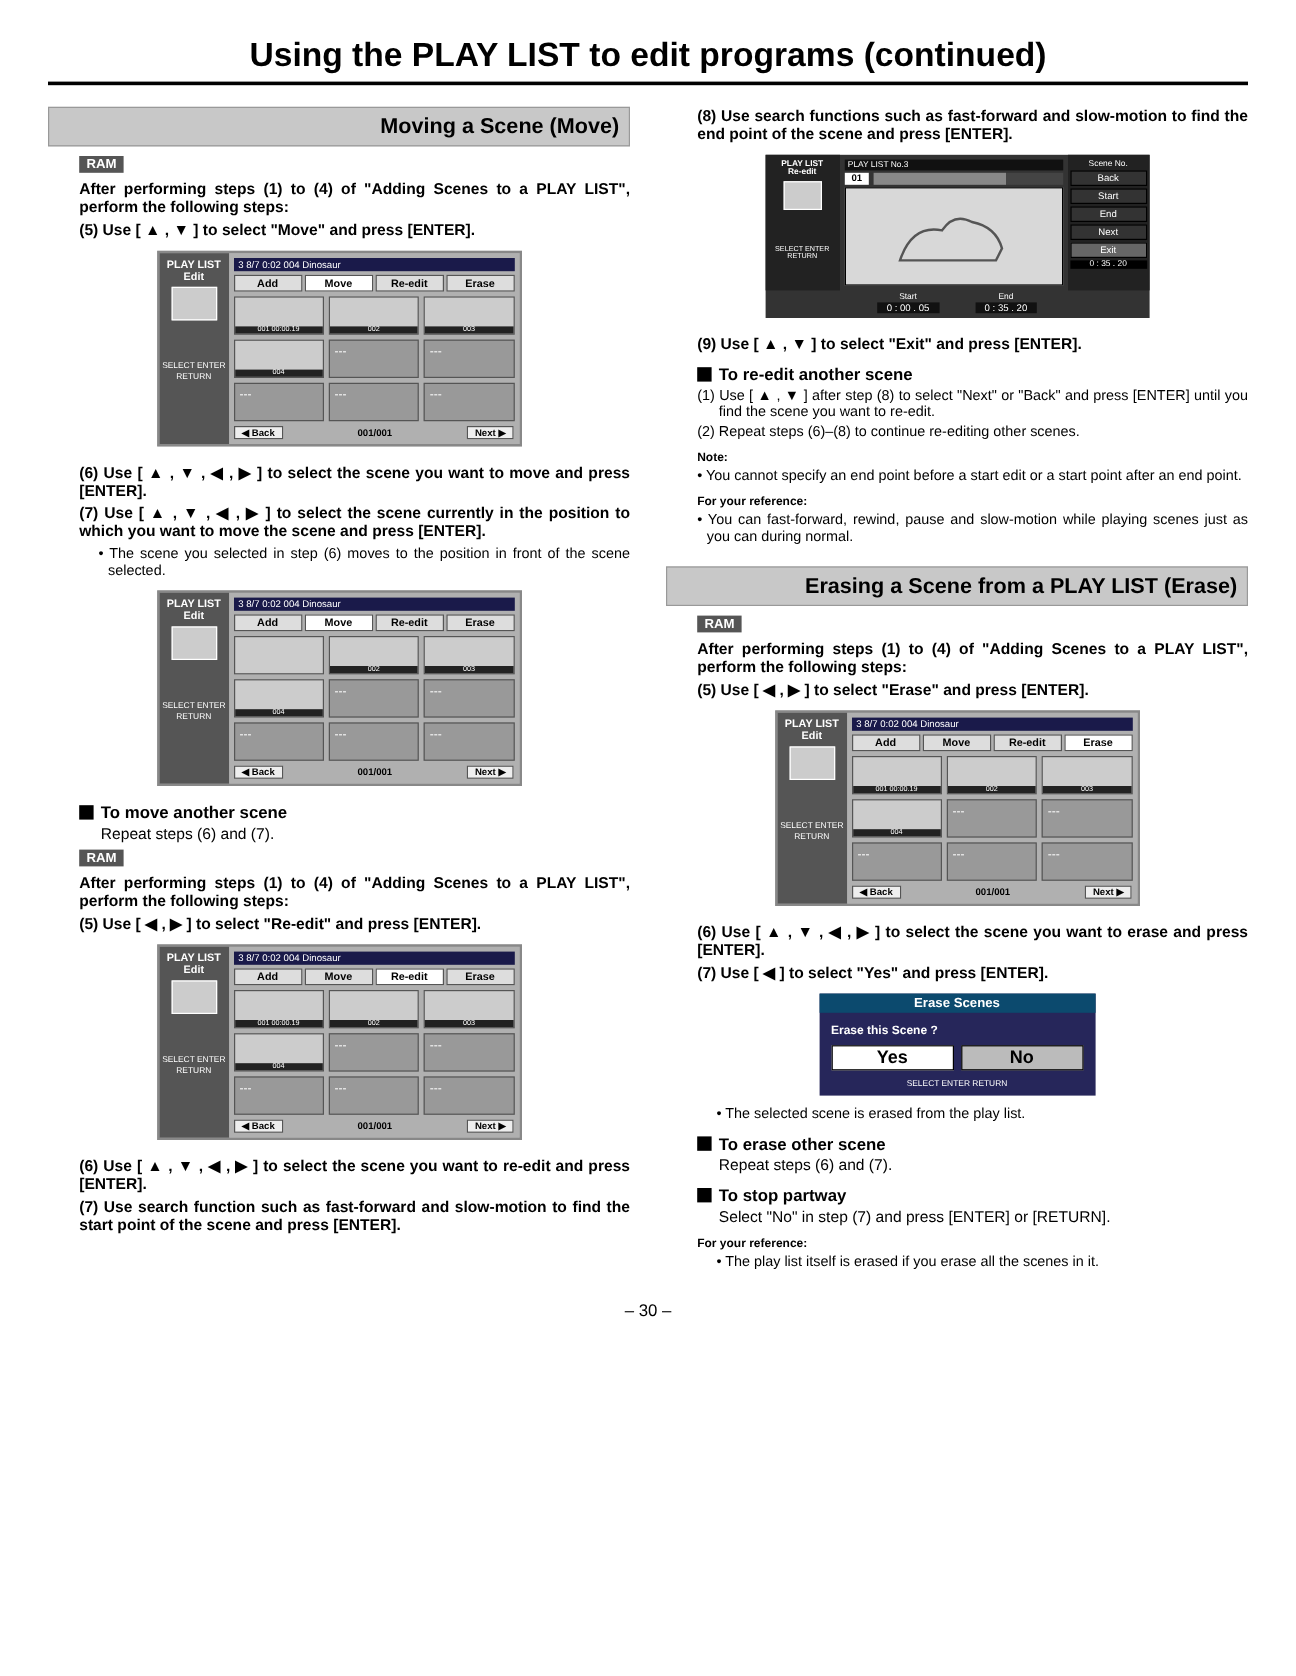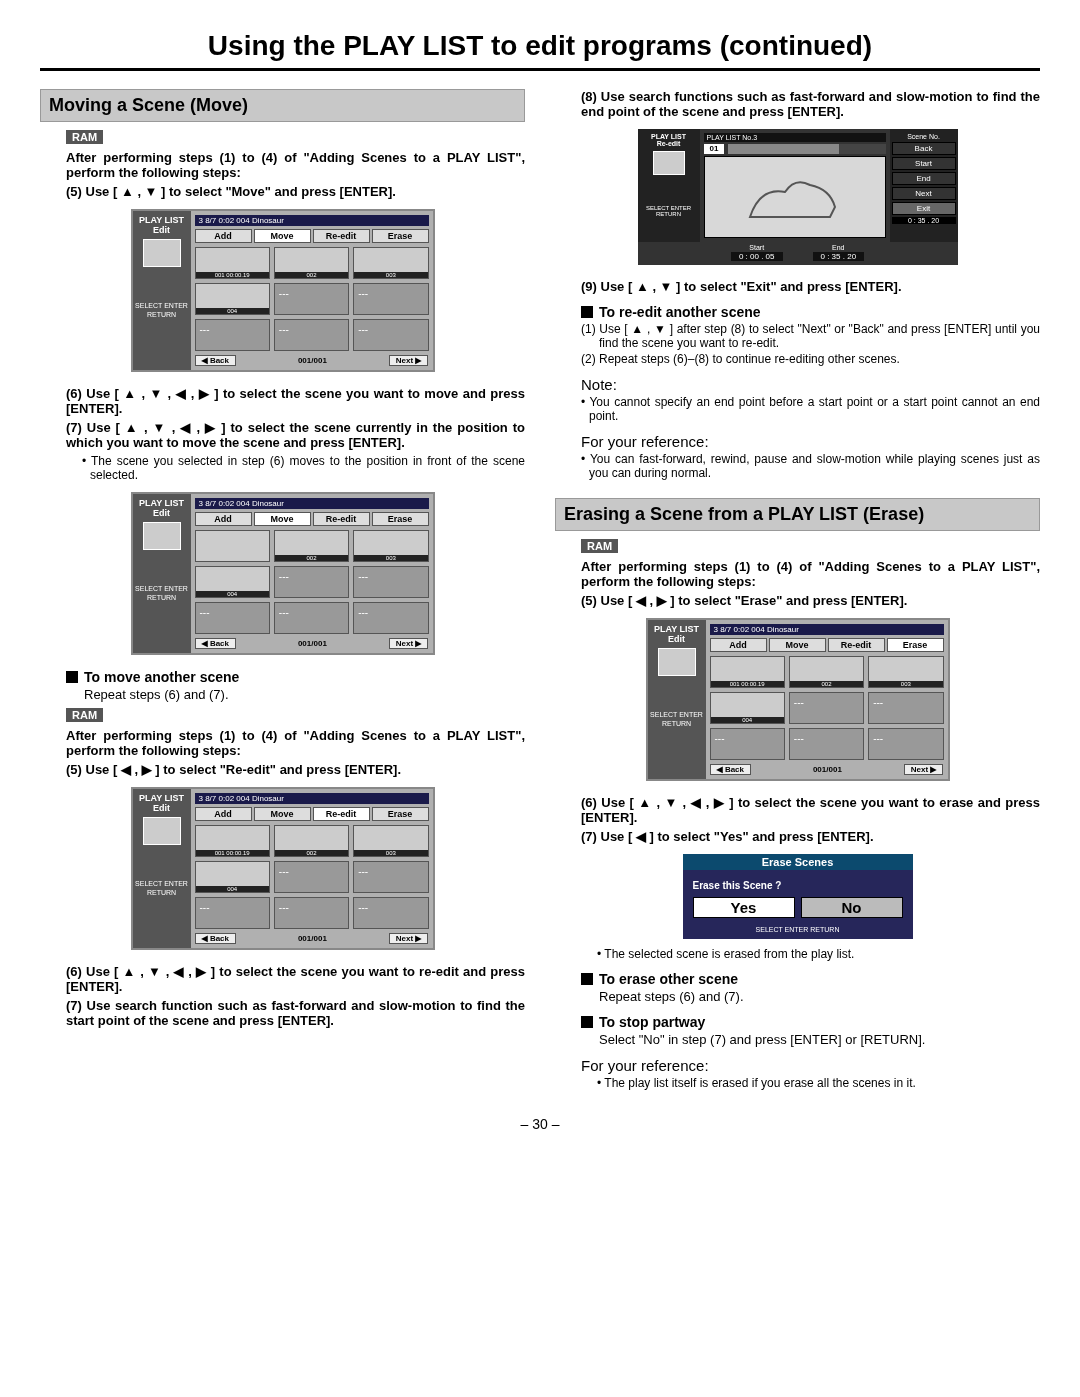--- a/index.html
+++ b/index.html
@@ -27,20 +27,21 @@
     flex: 1;
     min-width: 0;
   }
   .section-head {
     background: #c8c8c8;
     font-size: 18px;
     font-weight: bold;
     padding: 5px 8px;
     border: 1px solid #999;
     margin-bottom: 4px;
+    text-align: right;
   }
   .ram-badge {
     display: inline-block;
     background: #555;
     color: #fff;
     font-size: 11px;
     font-weight: bold;
     padding: 1px 6px;
     margin: 4px 0 4px 26px;
   }
@@ -72,22 +73,22 @@
   }
   .sub-head::before {
     content: "";
     display: inline-block;
     width: 12px; height: 12px;
     background: #000;
     margin-right: 6px;
     vertical-align: -1px;
   }
   .note-label {
-    font-size: 15px;
-    font-weight: normal;
+    font-size: 10px;
+    font-weight: bold;
     margin: 10px 0 2px 26px;
   }
   .sub-numbered {
     font-size: 12px;
     font-weight: normal;
     margin: 2px 0 2px 44px;
     text-indent: -18px;
     text-align: justify;
   }
   
@@ -430,21 +431,21 @@
           <div class="tv">0 : 35 . 20</div>
         </div>
       </div>
     </div>
 
     <div class="step">(9) Use [ ▲ , ▼ ] to select "Exit" and press [ENTER].</div>
     <div class="sub-head">To re-edit another scene</div>
     <div class="sub-numbered">(1) Use [ ▲ , ▼ ] after step (8) to select "Next" or "Back" and press [ENTER] until you find the scene you want to re-edit.</div>
     <div class="sub-numbered">(2) Repeat steps (6)–(8) to continue re-editing other scenes.</div>
     <div class="note-label">Note:</div>
-    <div class="bullet" style="margin-left:34px">You cannot specify an end point before a start point or a start point cannot an end point.</div>
+    <div class="bullet" style="margin-left:34px">You cannot specify an end point before a start edit or a start point after an end point.</div>
     <div class="note-label">For your reference:</div>
     <div class="bullet" style="margin-left:34px">You can fast-forward, rewind, pause and slow-motion while playing scenes just as you can during normal.</div>
 
     <div class="section-head" style="margin-top:18px">Erasing a Scene from a PLAY LIST (Erase)</div>
     <div class="ram-badge">RAM</div>
     <div class="body-text">After performing steps (1) to (4) of "Adding Scenes to a PLAY LIST", perform the following steps:</div>
     <div class="step">(5) Use [ ◀ , ▶ ] to select "Erase" and press [ENTER].</div>
 
     
     <div class="mock">

